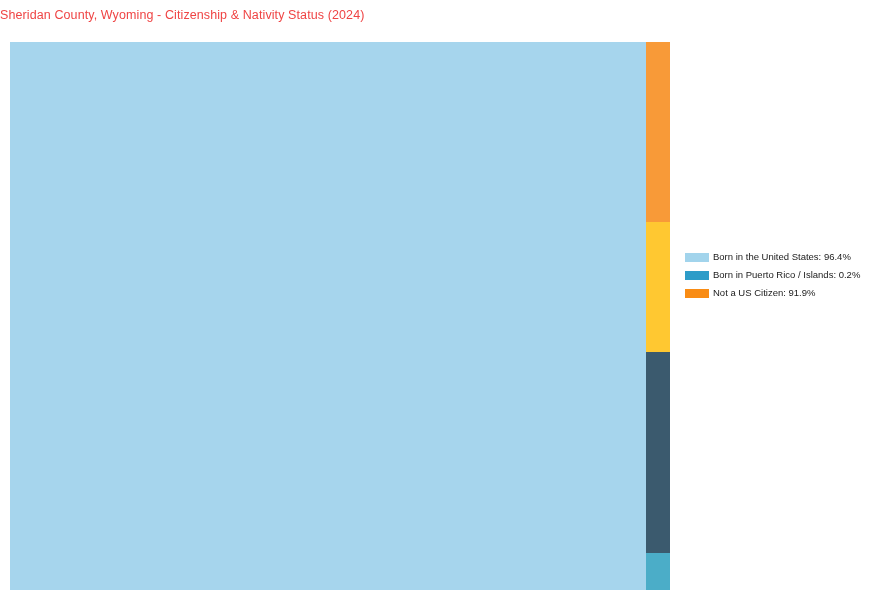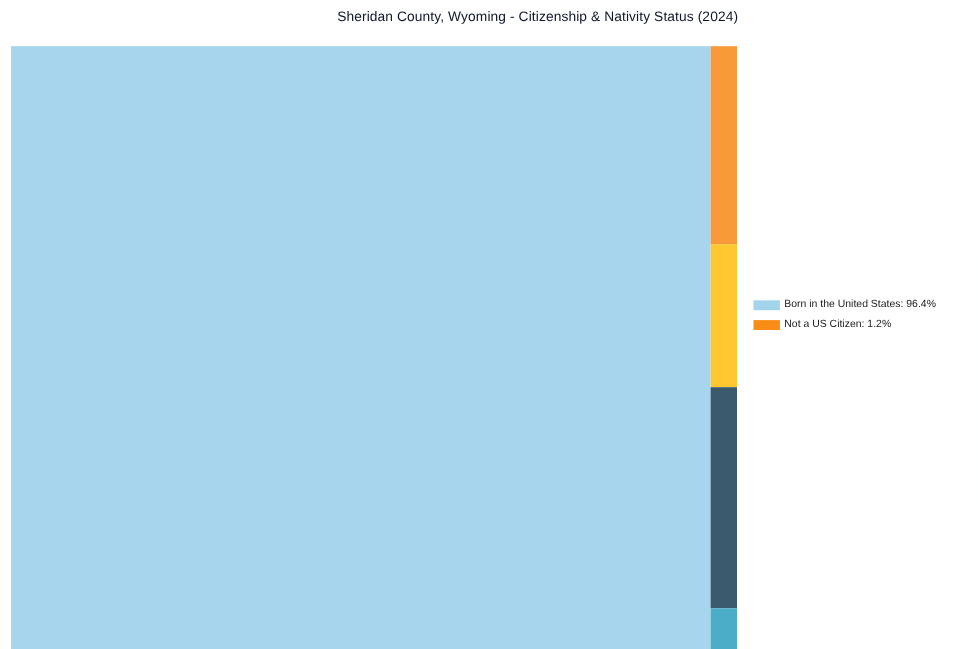--- a/index.html
+++ b/index.html
@@ -15,23 +15,23 @@
     font-family: "Liberation Sans", sans-serif;
     -webkit-font-smoothing: antialiased;
   }
 
   
   #chart-title {
     position: absolute;
     left: 0;
     top: 8px;
     width: 671px;
-    text-align: right;
+    text-align: left;
     font-size: 12.5px;
-    color: #0f172a;
+    color: #ef4444;
     letter-spacing: 0.1px;
     white-space: nowrap;
   }
 
   
   #treemap {
     position: absolute;
     left: 10px;
     top: 42px;
     width: 660px;
@@ -39,21 +39,21 @@
   }
   .tile {
     position: absolute;
     box-sizing: border-box;
   }
 
   
   #legend {
     position: absolute;
     left: 685px;
-    top: 268px;
+    top: 248px;
     width: 200px;
   }
   .legend-row {
     position: relative;
     height: 18px;
     display: flex;
     align-items: center;
   }
   .legend-swatch {
     width: 24px;
@@ -80,16 +80,20 @@
     <div class="tile" title="Born Abroad of US Parent(s): 1.4%" style="left: 96.36%; top: 56.57%; width: 3.64%; height: 36.68%; background: rgb(59, 90, 110);"></div>
     <div class="tile" title="Born in Puerto Rico / Islands: 0.2%" style="left: 96.36%; top: 93.25%; width: 3.64%; height: 6.75%; background: rgb(75, 173, 200);"></div>
   </div>
 
 <div id="legend">
     <div class="legend-row">
       <span class="legend-swatch" style="background: rgb(162, 212, 236);"></span>
       <span class="legend-label">Born in the United States: 96.4%</span>
     </div>
     <div class="legend-row">
+      <span class="legend-swatch" style="background: rgb(45, 156, 200);"></span>
+      <span class="legend-label">Born in Puerto Rico / Islands: 0.2%</span>
+    </div>
+    <div class="legend-row">
       <span class="legend-swatch" style="background: rgb(249, 140, 20);"></span>
-      <span class="legend-label">Not a US Citizen: 1.2%</span>
+      <span class="legend-label">Not a US Citizen: 91.9%</span>
     </div>
   </div>
 
 </body></html>

